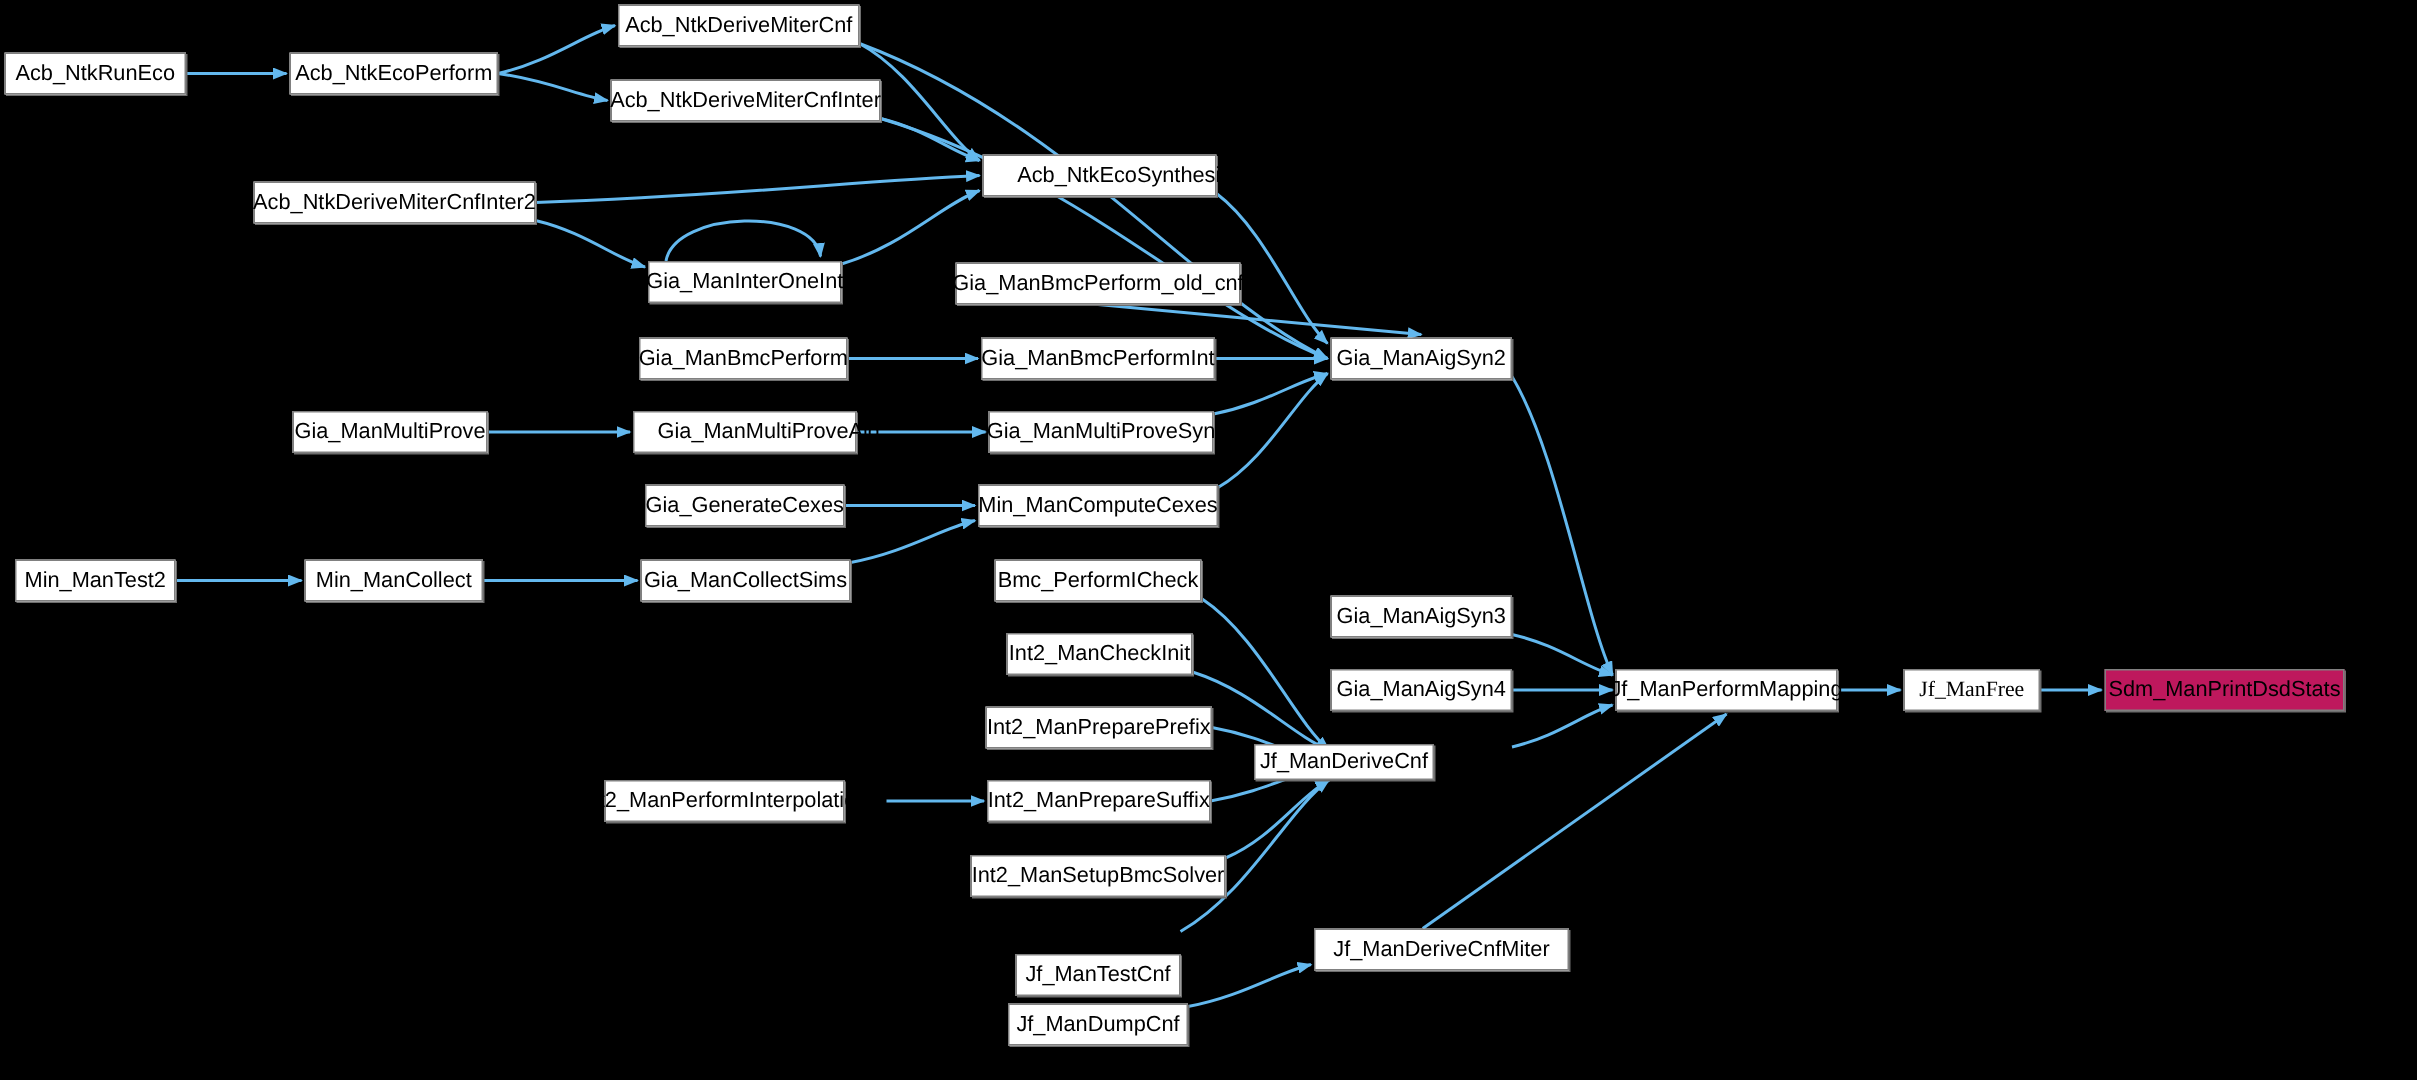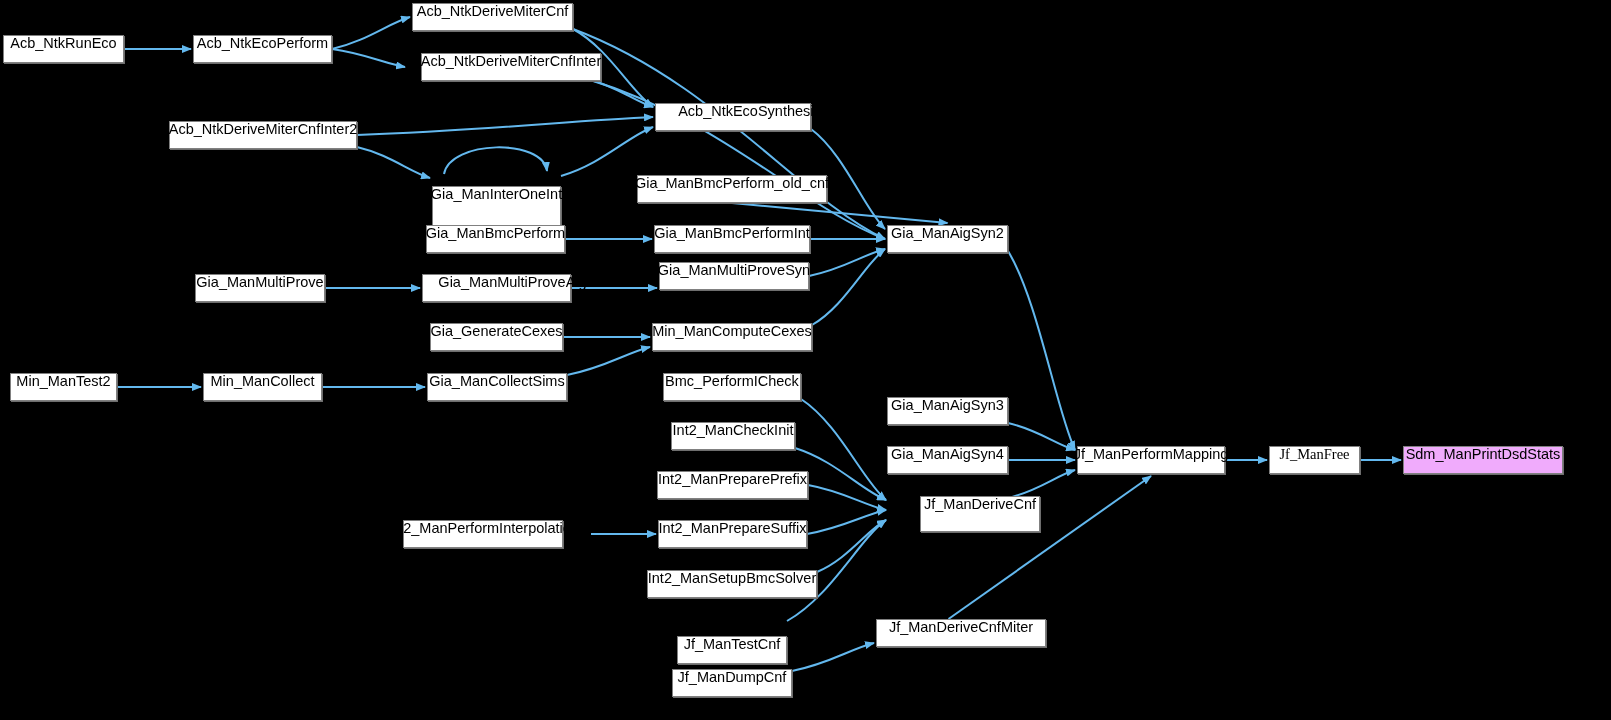--- a/index.html
+++ b/index.html
@@ -13,29 +13,29 @@
   #edges{position:absolute;left:0;top:0;width:1611px;height:720px;}
   .node{
     position:absolute;
     box-sizing:border-box;
     border:1px solid #808080;
     background:#ffffff;
     color:#000000;
     font-size:14.5px;
     line-height:1;
     display:flex;
-    align-items:flex-start;
+    align-items:center;
     justify-content:center;
     white-space:nowrap;
     box-shadow:1px 1px 0 0 #6e6e6e;
     letter-spacing:0px;
     z-index:5;
   }
   .node.highlight{
-    background:#f0abfc;
+    background:#be185d;
   }
   .node span{pointer-events:none;}
 </style>
 </head>
 <body>
 
 <div id="canvas">
   <svg id="edges" xmlns="http://www.w3.org/2000/svg">
     <defs>
       <marker id="ah" markerWidth="10" markerHeight="8" refX="9" refY="4" orient="auto" markerUnits="userSpaceOnUse">
@@ -86,51 +86,51 @@
   <div id="nodes">
       <div class="node" style="left: 3px; top: 35px; width: 121px; height: 28px;">
         <span>Acb_NtkRunEco</span>
       </div>
       <div class="node" style="left: 193px; top: 35px; width: 139px; height: 28px;">
         <span>Acb_NtkEcoPerform</span>
       </div>
       <div class="node" style="left: 412px; top: 3px; width: 161px; height: 28px;">
         <span>Acb_NtkDeriveMiterCnf</span>
       </div>
-      <div class="node" style="left: 421px; top: 53px; width: 180px; height: 28px;">
+      <div class="node" style="left: 407px; top: 53px; width: 180px; height: 28px;">
         <span>Acb_NtkDeriveMiterCnfInter</span>
       </div>
       <div class="node" style="left: 169px; top: 121px; width: 188px; height: 28px;">
         <span>Acb_NtkDeriveMiterCnfInter2</span>
       </div>
       <div class="node" style="left: 655px; top: 103px; width: 156px; height: 28px; padding-left: 41px;">
         <span>Acb_NtkEcoSynthesize</span>
       </div>
-      <div class="node" style="left: 432px; top: 186px; width: 129px; height: 40px;">
+      <div class="node" style="left: 432px; top: 174px; width: 129px; height: 28px;">
         <span>Gia_ManInterOneInt</span>
       </div>
       <div class="node" style="left: 637px; top: 175px; width: 190px; height: 28px;">
         <span>Gia_ManBmcPerform_old_cnf</span>
       </div>
       <div class="node" style="left: 426px; top: 225px; width: 139px; height: 28px;">
         <span>Gia_ManBmcPerform</span>
       </div>
       <div class="node" style="left: 654px; top: 225px; width: 156px; height: 28px;">
         <span>Gia_ManBmcPerformInt</span>
       </div>
       <div class="node" style="left: 887px; top: 225px; width: 121px; height: 28px;">
         <span>Gia_ManAigSyn2</span>
       </div>
       <div class="node" style="left: 195px; top: 274px; width: 130px; height: 28px;">
         <span>Gia_ManMultiProve</span>
       </div>
       <div class="node" style="left: 422px; top: 274px; width: 149px; height: 28px; padding-left: 32px;">
         <span>Gia_ManMultiProveAig</span>
       </div>
-      <div class="node" style="left: 659px; top: 262px; width: 150px; height: 28px;">
+      <div class="node" style="left: 659px; top: 274px; width: 150px; height: 28px;">
         <span>Gia_ManMultiProveSyn</span>
       </div>
       <div class="node" style="left: 430px; top: 323px; width: 133px; height: 28px;">
         <span>Gia_GenerateCexes</span>
       </div>
       <div class="node" style="left: 652px; top: 323px; width: 160px; height: 28px;">
         <span>Min_ManComputeCexes</span>
       </div>
       <div class="node" style="left: 10px; top: 373px; width: 107px; height: 28px;">
         <span>Min_ManTest2</span>
@@ -158,21 +158,21 @@
       </div>
       <div class="node" style="left: 1269px; top: 446px; width: 91px; height: 28px; font-family: Liberation Serif, serif;">
         <span>Jf_ManFree</span>
       </div>
       <div class="node highlight" style="left: 1403px; top: 446px; width: 160px; height: 28px;">
         <span>Sdm_ManPrintDsdStats</span>
       </div>
       <div class="node" style="left: 657px; top: 471px; width: 151px; height: 28px;">
         <span>Int2_ManPreparePrefix</span>
       </div>
-      <div class="node" style="left: 920px; top: 496px; width: 120px; height: 36px;">
+      <div class="node" style="left: 836px; top: 496px; width: 120px; height: 24px;">
         <span>Jf_ManDeriveCnf</span>
       </div>
       <div class="node" style="left: 403px; top: 520px; width: 160px; height: 28px;">
         <span>Int2_ManPerformInterpolation</span>
       </div>
       <div class="node" style="left: 658px; top: 520px; width: 149px; height: 28px;">
         <span>Int2_ManPrepareSuffix</span>
       </div>
       <div class="node" style="left: 647px; top: 570px; width: 170px; height: 28px;">
         <span>Int2_ManSetupBmcSolver</span>

